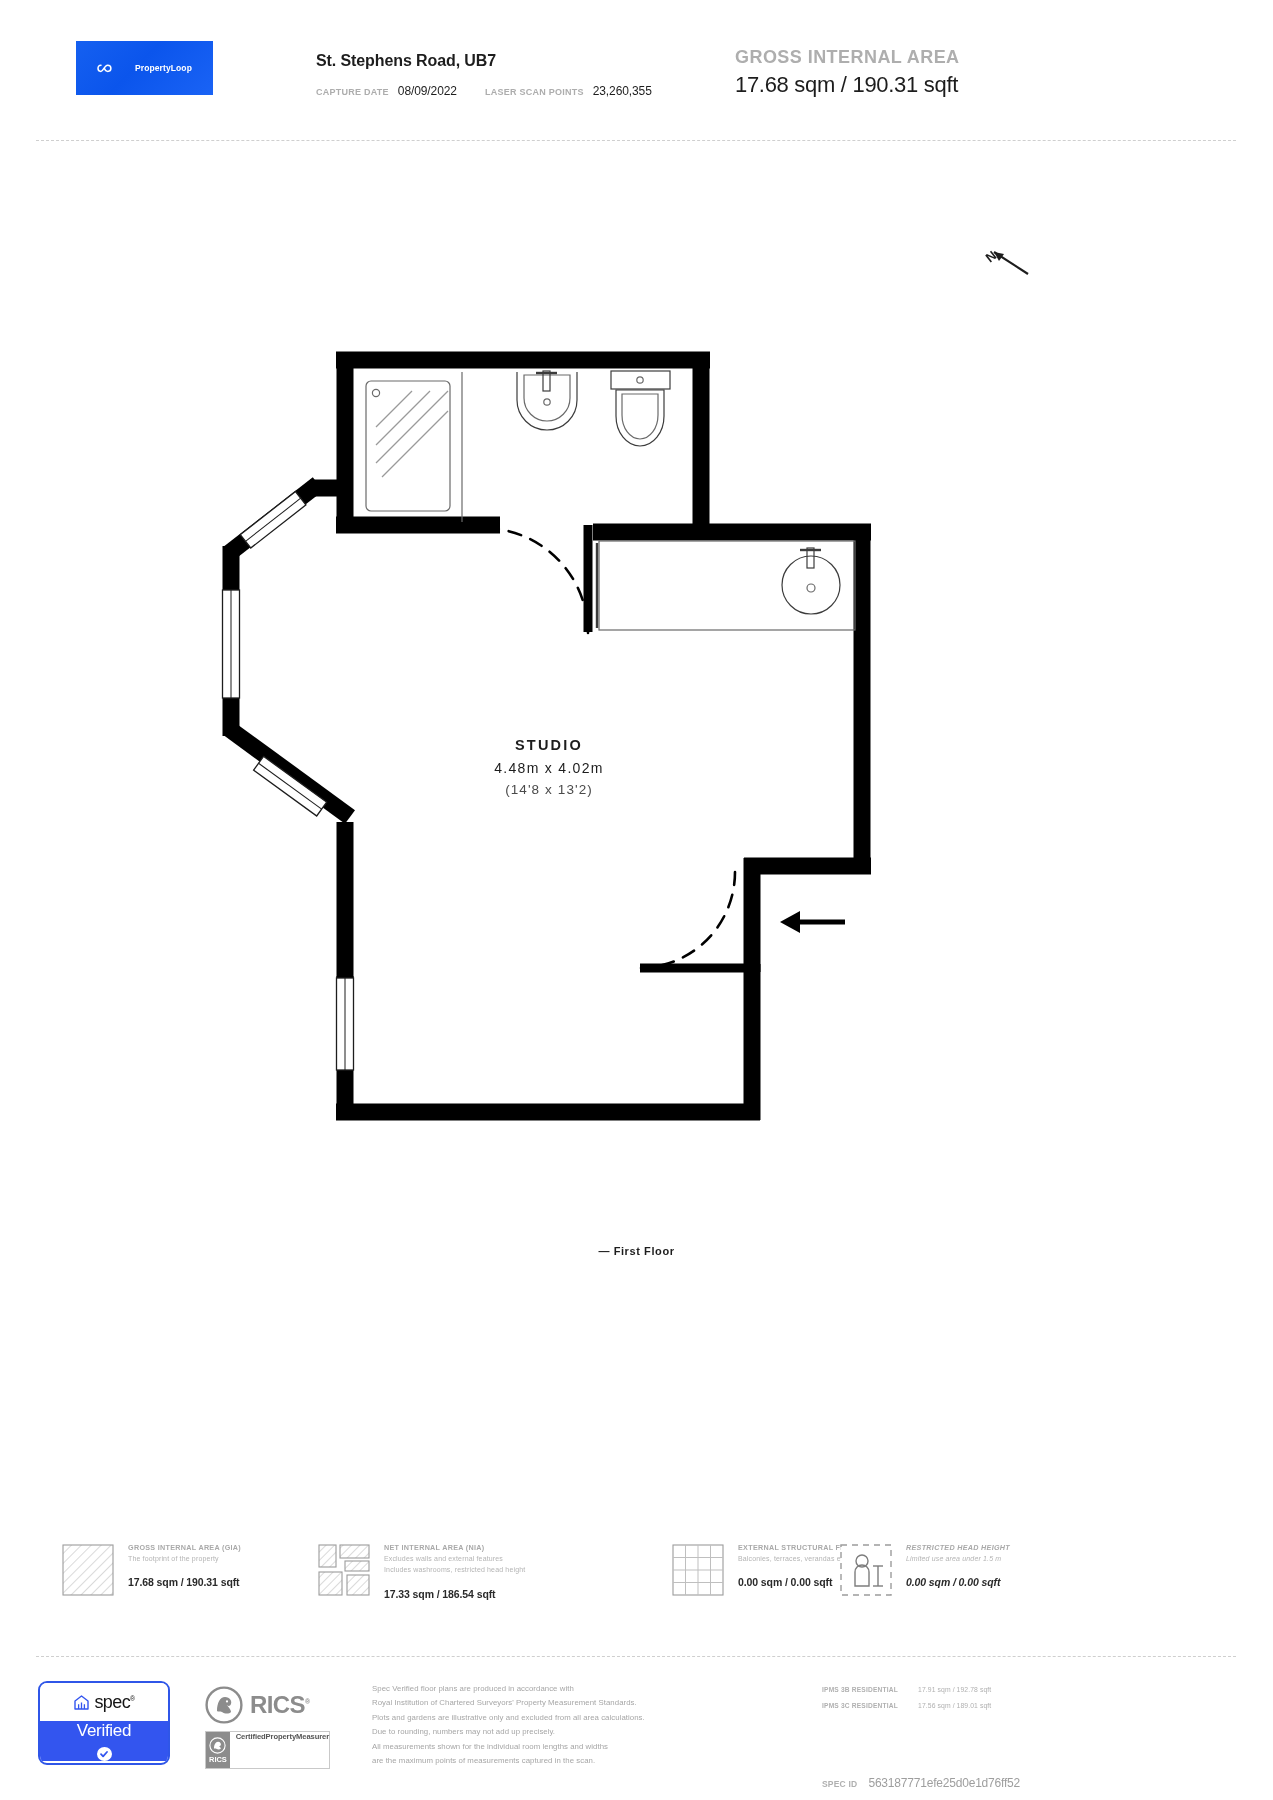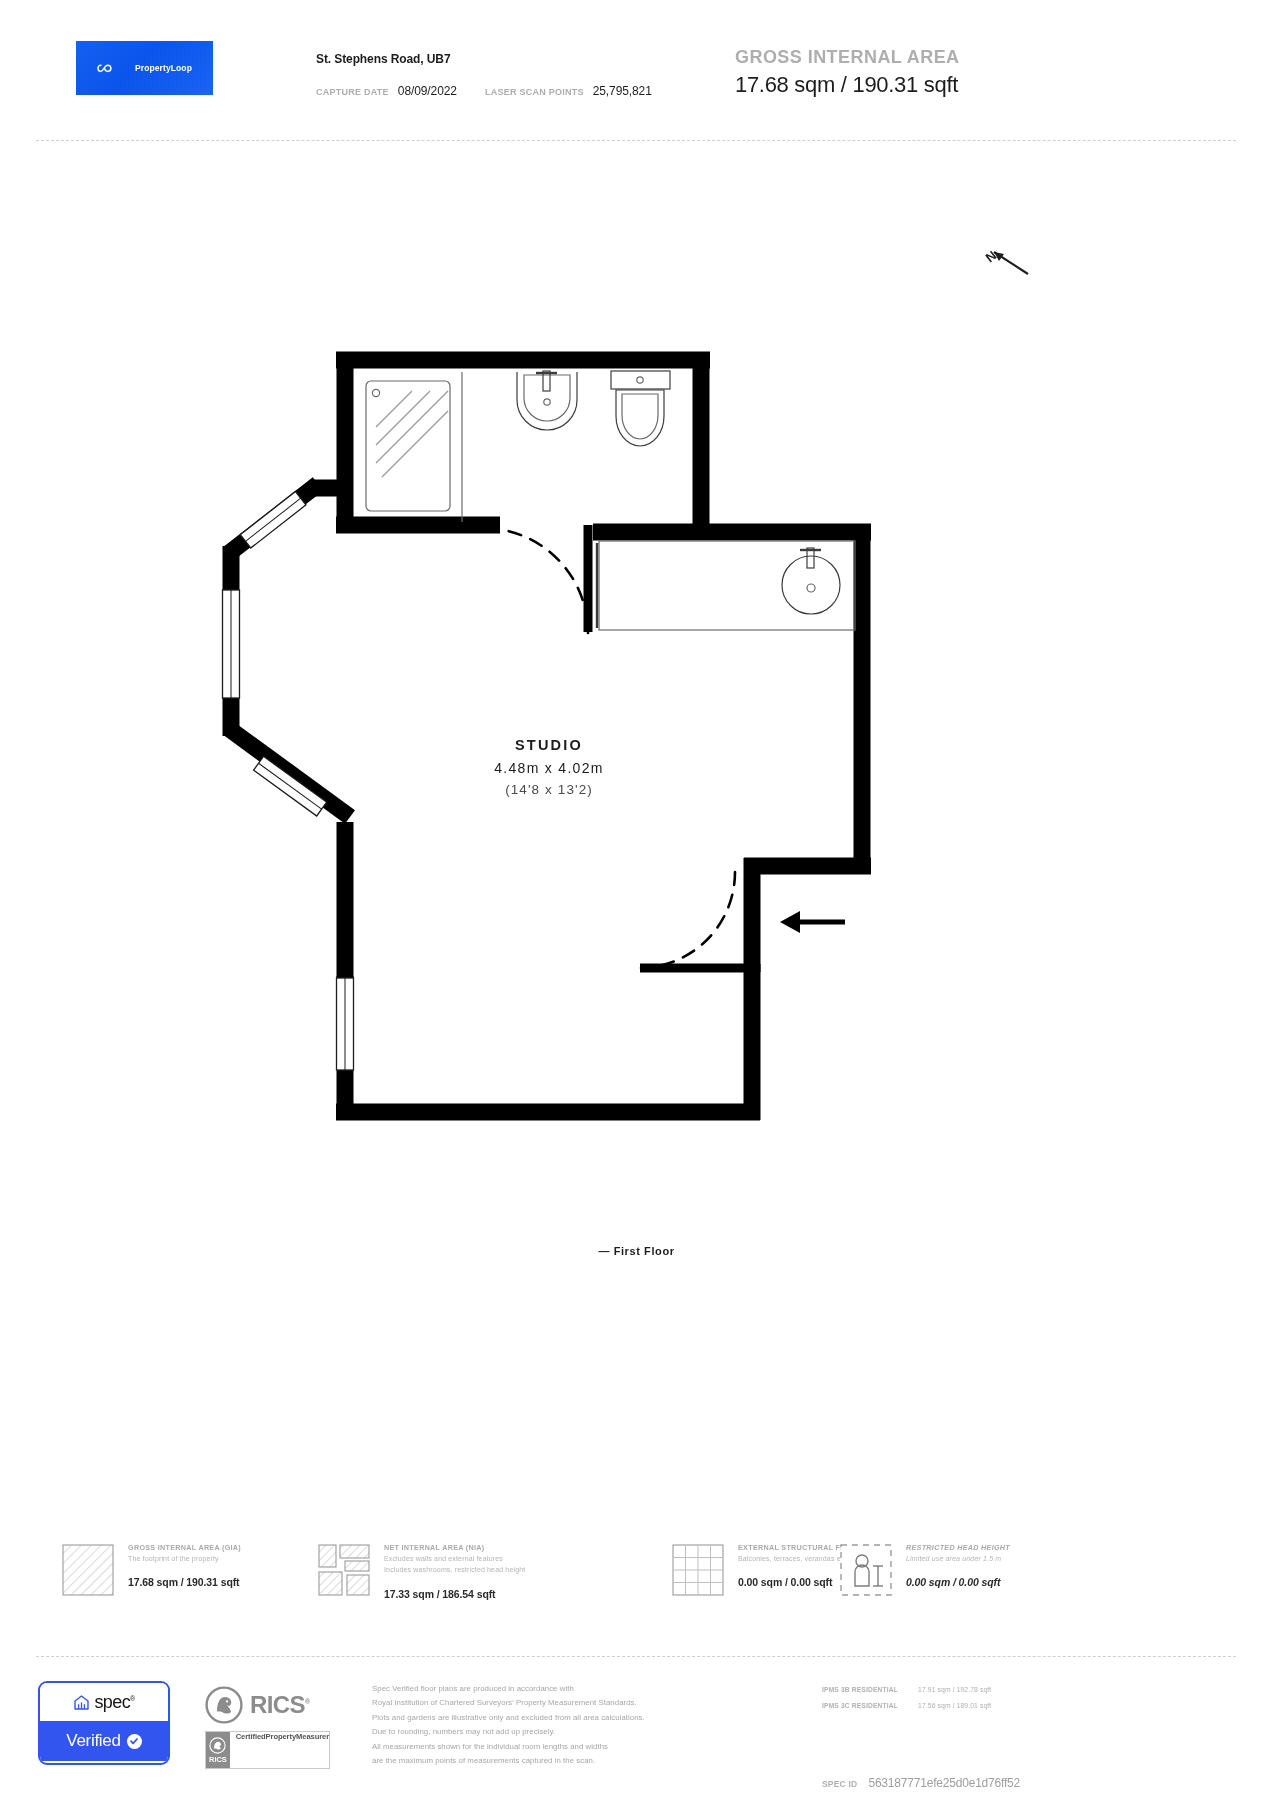--- a/index.html
+++ b/index.html
@@ -8,21 +8,21 @@
   
   .header{position:absolute;left:0;top:0;width:1273px;height:140px;}
   .logo-box{position:absolute;left:76px;top:41px;width:137px;height:54px;
     background:linear-gradient(135deg,#1560f0 0%,#0b55ec 45%,#1a63f5 100%);
     display:flex;align-items:center;justify-content:center;}
   .logo-inner{display:flex;align-items:center;gap:23px;}
   .logo-mark{width:15px;height:9px;position:relative;}
   .logo-mark svg{display:block;}
   .logo-text{color:#fff;font-size:8.5px;font-weight:bold;letter-spacing:.1px;}
 
-  .addr{position:absolute;left:316px;top:52px;font-size:12px;font-weight:bold;color:#1d1d1d;letter-spacing:-.1px;}
+  .addr{position:absolute;left:316px;top:52px;font-size:16px;font-weight:bold;color:#1d1d1d;letter-spacing:-.1px;}
   .meta-row{position:absolute;left:316px;top:84px;display:flex;align-items:baseline;justify-content:flex-end;}
   .meta-k{font-size:9px;font-weight:bold;color:#adadad;letter-spacing:.25px;}
   .meta-v{font-size:12px;font-weight:normal;color:#1d1d1d;margin-left:9px;margin-right:28px;letter-spacing:-.1px;}
 
   .gia-label{position:absolute;left:735px;top:47px;font-size:18px;font-weight:bold;color:#aeaeae;letter-spacing:.45px;}
   .gia-value{position:absolute;left:735px;top:72px;font-size:22px;font-weight:normal;color:#1d1d1d;letter-spacing:-.3px;}
 
   .hdr-divider{position:absolute;left:36px;top:140px;width:1200px;height:0;
     border-top:1px dashed #cfcfcf;}
 
@@ -49,21 +49,21 @@
   
   .foot-divider{position:absolute;left:36px;top:1656px;width:1200px;height:0;border-top:1px dashed #cfcfcf;}
   .footer{position:absolute;left:0;top:1668px;width:1273px;height:130px;}
 
   .spec-badge{position:absolute;left:38px;top:13px;width:128px;height:80px;
     border:2px solid #2f56e8;border-radius:9px;overflow:hidden;background:#fff;}
   .spec-top{height:38px;display:flex;align-items:center;justify-content:center;gap:4px;background:#fff;}
   .spec-home{width:17px;height:17px;}
   .spec-word{font-size:18px;font-weight:normal;color:#151515;letter-spacing:-.6px;position:relative;}
   .spec-reg{font-size:7px;vertical-align:super;color:#151515;}
-  .spec-bot{height:40px;background:#3355ef;display:flex;align-items:center;justify-content:center;gap:6px;}
+  .spec-bot{height:40px;background:#3355ef;display:flex;align-items:center;justify-content:center;gap:6px;flex-direction:column;}
   .spec-ver{font-size:17px;color:#fff;letter-spacing:-.3px;}
   .spec-check{width:15px;height:15px;border-radius:50%;background:#fff;display:flex;align-items:center;justify-content:center;}
   .spec-check svg{display:block;}
 
   .rics-wrap{position:absolute;left:205px;top:18px;width:135px;}
   .rics-top{display:flex;align-items:center;gap:7px;}
   .rics-lion{width:38px;height:38px;}
   .rics-word{font-size:24px;font-weight:bold;color:#8c8c8c;letter-spacing:-.6px;}
   .rics-reg{font-size:7px;vertical-align:super;}
   .rics-cert{margin-top:7px;display:flex;height:38px;border:1px solid #c9c9c9;width:125px;box-sizing:border-box;}
@@ -100,21 +100,21 @@
       <span class="logo-text">PropertyLoop</span>
     </div>
   </div>
 
   <div class="addr">St. Stephens Road, UB7</div>
 
   <div class="meta-row">
     <span class="meta-k">CAPTURE DATE</span>
     <span class="meta-v">08/09/2022</span>
     <span class="meta-k">LASER SCAN POINTS</span>
-    <span class="meta-v">25,795,821</span>
+    <span class="meta-v">23,260,355</span>
   </div>
 
   <div class="gia-label">GROSS INTERNAL AREA</div>
   <div class="gia-value">17.68 sqm / 190.31 sqft</div>
 
   <div class="hdr-divider"></div>
 </div>
 
 <div class="plan">
 <svg width="1273" height="1150" viewBox="0 0 1273 1150" xmlns="http://www.w3.org/2000/svg">

